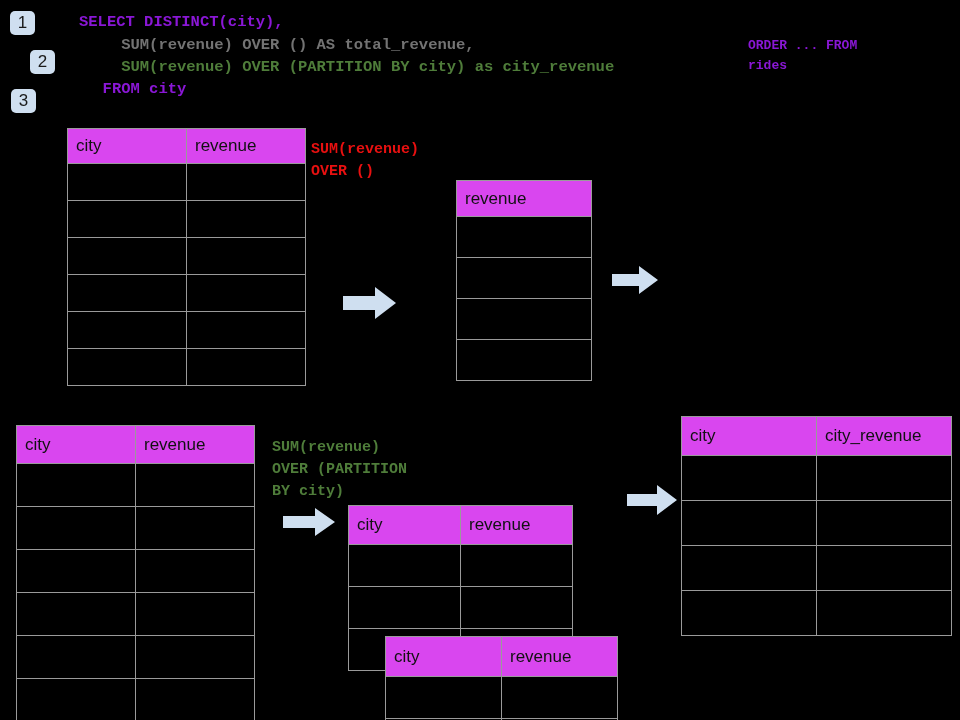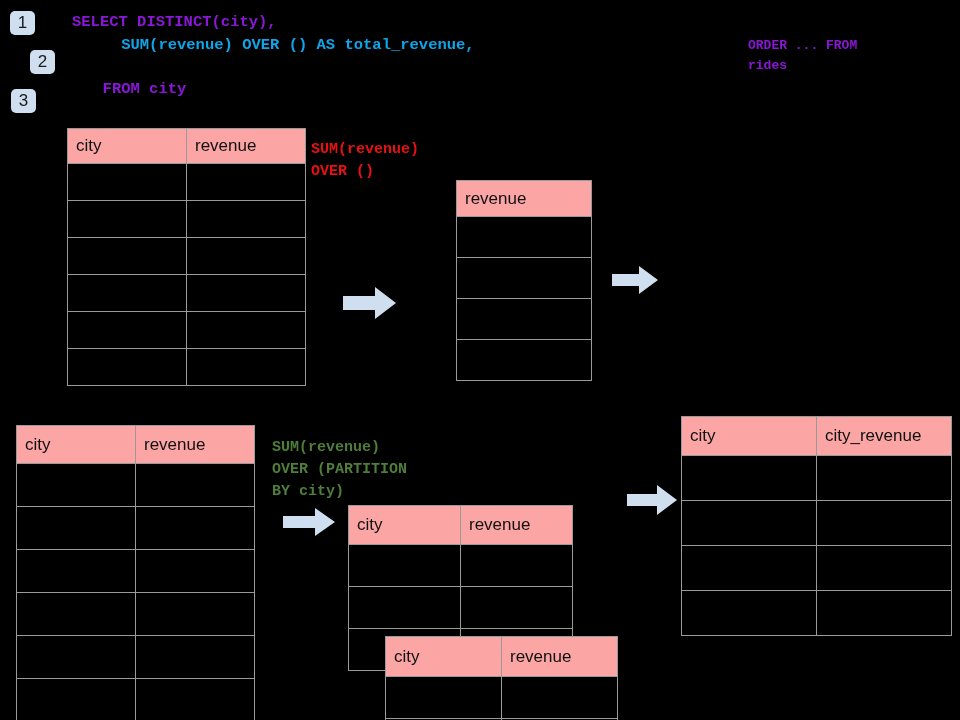--- a/index.html
+++ b/index.html
@@ -34,21 +34,21 @@
   .sql {
     position: absolute;
     font-family: "Liberation Mono", monospace;
     font-size: 15.5px;
     font-weight: bold;
     line-height: 22px;
     white-space: pre;
     letter-spacing: 0px;
   }
   .sql-purple { color: #8a17d6; }
-  .sql-red    { color: #0ea5e9; }
+  .sql-red    { color: #737373; }
   .sql-green  { color: #4f7d3a; }
 
   .annot {
     position: absolute;
     font-family: "Liberation Mono", monospace;
     font-size: 15px;
     font-weight: bold;
     line-height: 22px;
     white-space: pre;
   }
@@ -62,21 +62,21 @@
     border-collapse: collapse;
     table-layout: fixed;
     background: #000000;
   }
   .tbl th, .tbl td {
     border: 1px solid #9a9a9a;
     padding: 0;
     margin: 0;
   }
   .tbl th {
-    background: #fca5a5;
+    background: #d946ef;
     color: #111111;
     font-family: "Liberation Sans", sans-serif;
     font-size: 17px;
     font-weight: normal;
     text-align: left;
     padding-left: 8px;
   }
   .tbl td {
     background: #000000;
   }
@@ -88,22 +88,23 @@
 </style>
 </head>
 <body>
 
 <div id="canvas">
 
   <div class="badge" style="left:10px; top:11px;">1</div>
   <div class="badge" style="left:30px; top:50px;">2</div>
   <div class="badge" style="left:11px; top:89px;">3</div>
 
-  <div class="sql sql-purple" style="left:72px; top:11px;">SELECT DISTINCT(city),</div>
+  <div class="sql sql-purple" style="left:79px; top:11px;">SELECT DISTINCT(city),</div>
   <div class="sql sql-red" style="left:84px; top:34px;">    SUM(revenue) OVER () AS total_revenue,</div>
+  <div class="sql sql-green" style="left:84px; top:56px;">    SUM(revenue) OVER (PARTITION BY city) as city_revenue</div>
   <div class="sql sql-purple" style="left:84px; top:78px;">  FROM city</div>
 
   <div class="annot annot-purple" style="left:748px; top:36px;">ORDER ... FROM
 rides</div>
 
   <table class="tbl" style="left:67px; top:128px; width:238px;">
     <colgroup>
         <col style="width:119px">
         <col style="width:119px">
       </colgroup>

